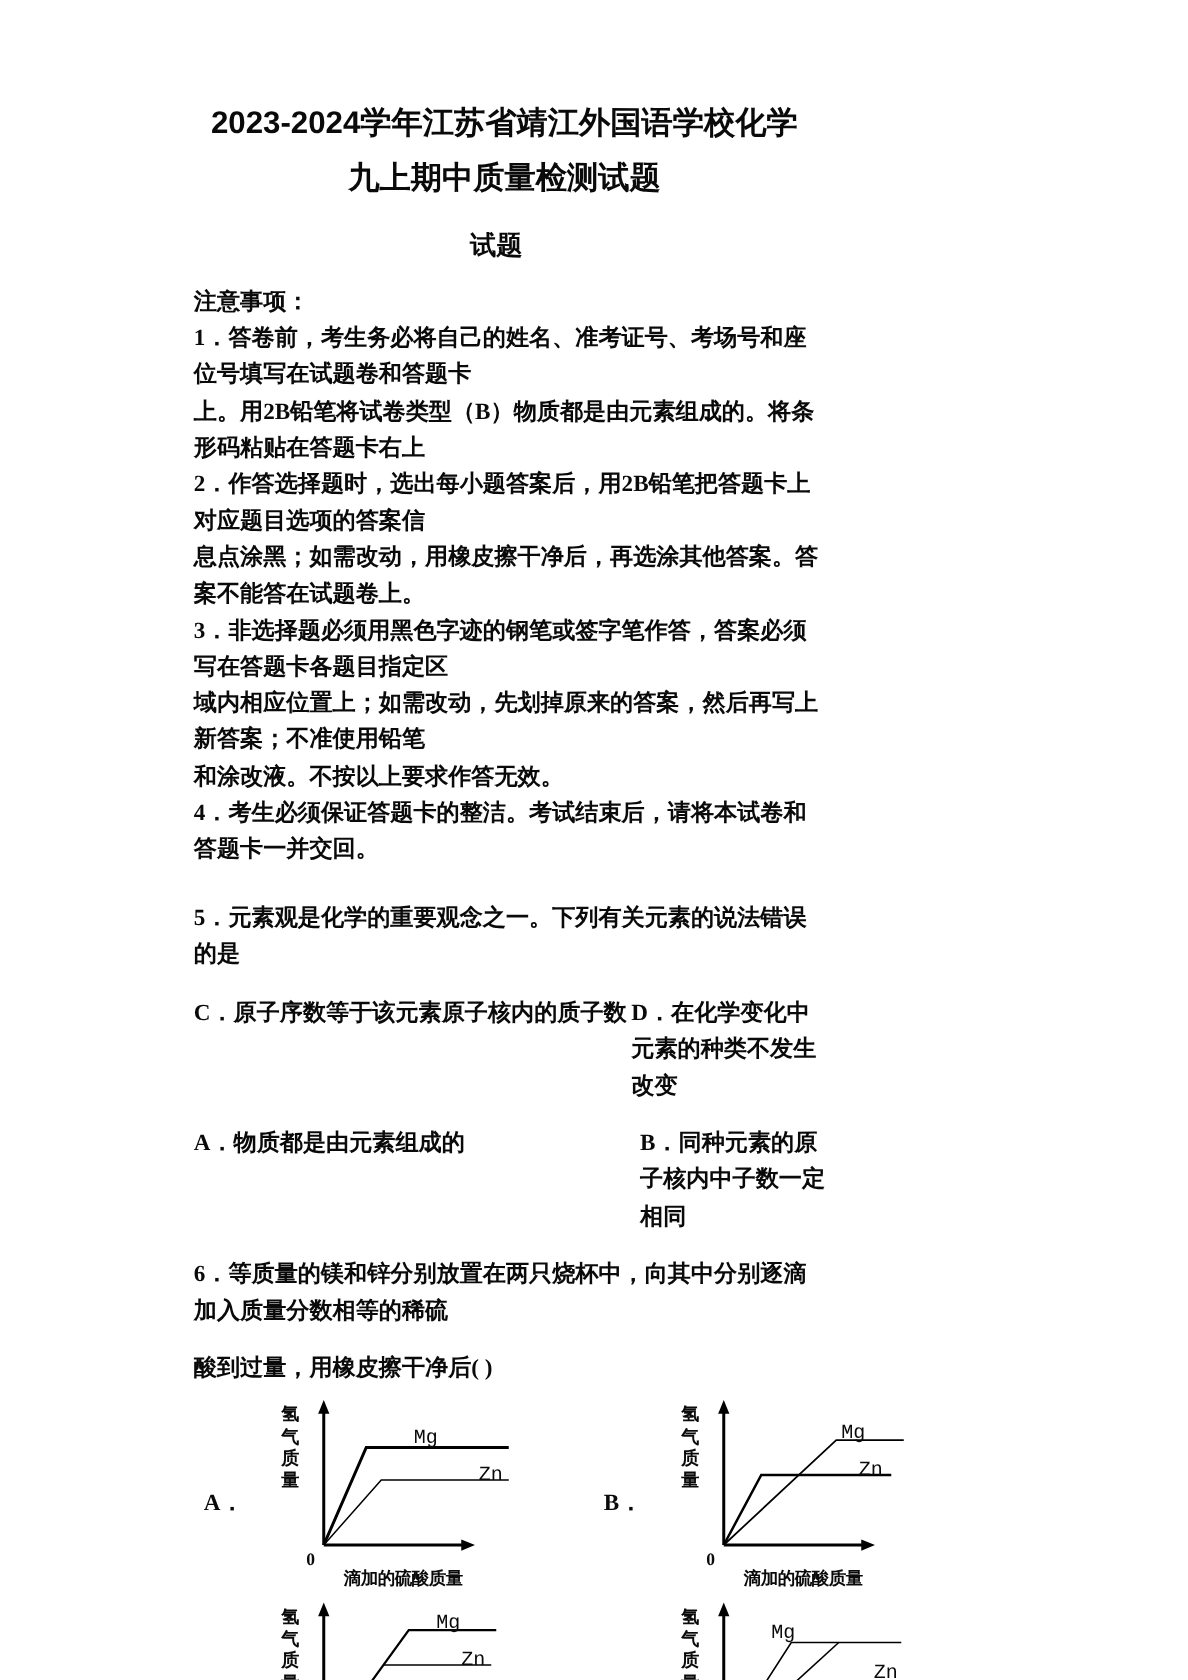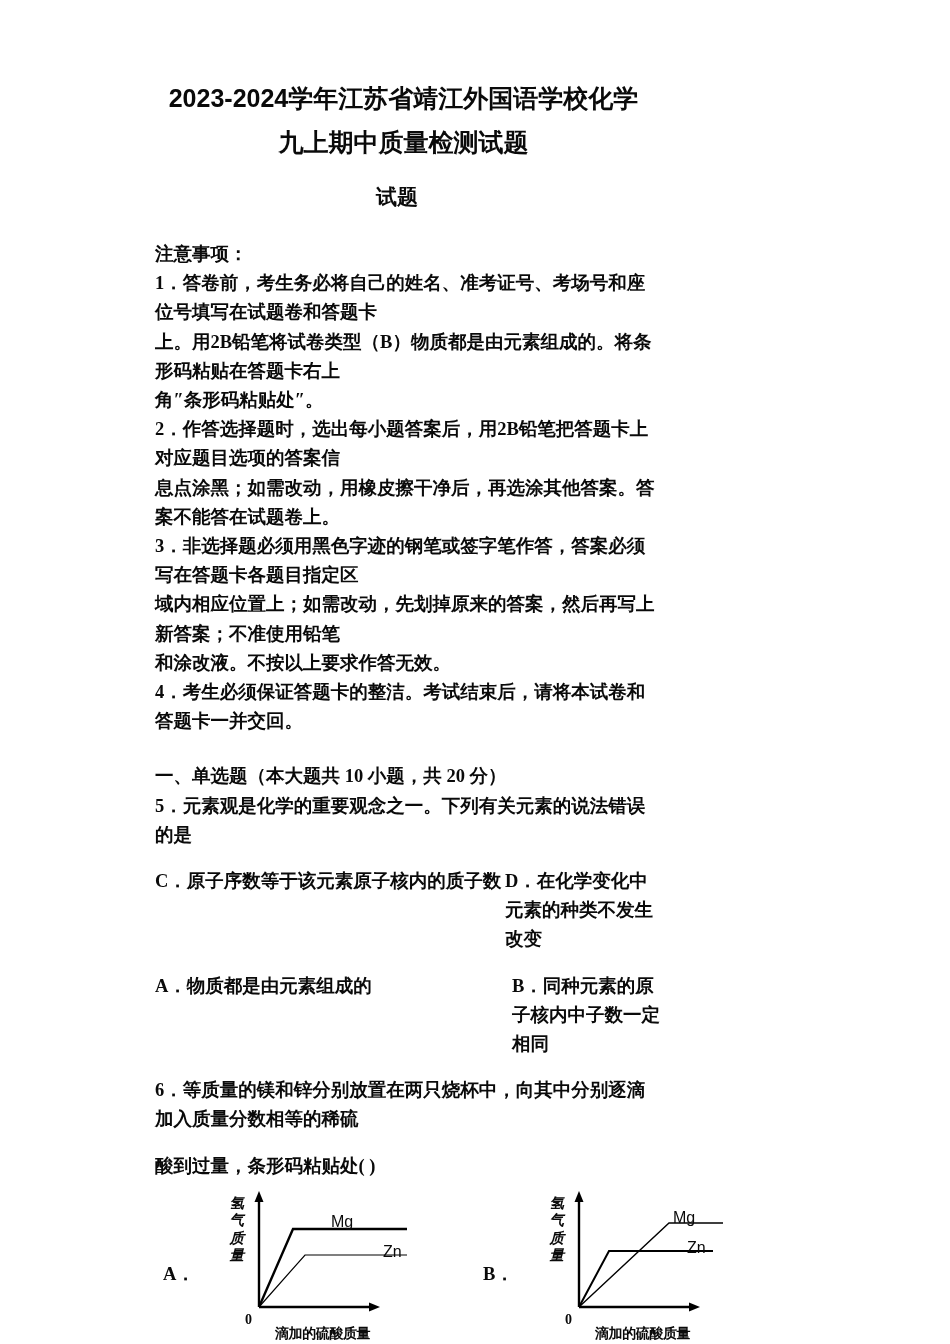--- a/index.html
+++ b/index.html
@@ -40,21 +40,21 @@
     text-align: center;
     margin: 18px 0 0 0;
   }
   .body-block {
     padding: 0 132px 0 155px;
     font-size: 18.5px;
     line-height: 29.2px;
     font-weight: bold;
   }
   .notice-head {
-    margin-top: 28px;
+    margin-top: 16px;
   }
   .notice-line {
     text-indent: 0;
   }
   .gap-md { height: 26px; }
   .section-head {
     margin: 0;
   }
   .q-line {
     margin: 0;
@@ -107,87 +107,84 @@
     height: 152px;
   }
   .vlabel {
     position: absolute;
     left: 0px;
     top: 2px;
     width: 19px;
     font-size: 14.5px;
     font-weight: bold;
     line-height: 17.5px;
-    text-align: right;
+    text-align: left;
     font-family: "Liberation Sans", "DejaVu Sans", sans-serif;
     letter-spacing: 0;
-    font-style: italic;
   }
   .vlabel span { display: block; }
   .zero {
     position: absolute;
     font-size: 14px;
     font-weight: bold;
     font-family: "Liberation Serif", "DejaVu Serif", serif;
   }
   .xlabel {
     position: absolute;
     font-size: 14px;
     font-weight: bold;
     font-family: "Liberation Sans", "DejaVu Sans", sans-serif;
     white-space: nowrap;
     letter-spacing: -0.4px;
   }
   .series-label {
     position: absolute;
     font-size: 16px;
-    font-family: Liberation Sans, sans-serif;
+    font-family: Liberation Mono, monospace;
     font-weight: normal;
     white-space: nowrap;
   }
   svg { display: block; }
 </style>
 </head>
 <body>
 
 <div class="page">
 
   <h1 class="doc-title">2023-2024学年江苏省靖江外国语学校化学九上期中质量检测试题</h1>
   <div class="doc-subtitle">试题</div>
 
   <div class="body-block">
 
     <div class="notice-head">注意事项：</div>
     <div class="notice-line">1．答卷前，考生务必将自己的姓名、准考证号、考场号和座位号填写在试题卷和答题卡</div>
     <div class="notice-line">上。用2B铅笔将试卷类型（B）物质都是由元素组成的。将条形码粘贴在答题卡右上</div>
-    <div class="notice-line">角″条形码粘贴处″。</div>
     <div class="notice-line">2．作答选择题时，选出每小题答案后，用2B铅笔把答题卡上对应题目选项的答案信</div>
     <div class="notice-line">息点涂黑；如需改动，用橡皮擦干净后，再选涂其他答案。答案不能答在试题卷上。</div>
     <div class="notice-line">3．非选择题必须用黑色字迹的钢笔或签字笔作答，答案必须写在答题卡各题目指定区</div>
     <div class="notice-line">域内相应位置上；如需改动，先划掉原来的答案，然后再写上新答案；不准使用铅笔</div>
     <div class="notice-line">和涂改液。不按以上要求作答无效。</div>
     <div class="notice-line">4．考生必须保证答题卡的整洁。考试结束后，请将本试卷和答题卡一并交回。</div>
 
     <div class="gap-md"></div>
 
-    <div class="section-head">一、单选题（本大题共 10 小题，共 20 分）</div>
 
     <div class="q-line">5．元素观是化学的重要观念之一。下列有关元素的说法错误的是</div>
 
     <div class="opt-row">
       <div class="opt-a narrow">C．原子序数等于该元素原子核内的质子数</div>
       <div class="opt-b">D．在化学变化中元素的种类不发生改变</div>
     </div>
     <div class="opt-row">
       <div class="opt-a">A．物质都是由元素组成的</div>
       <div class="opt-b">B．同种元素的原子核内中子数一定相同</div>
     </div>
 
     <div class="q-line q-spaced">6．等质量的镁和锌分别放置在两只烧杯中，向其中分别逐滴加入质量分数相等的稀硫</div>
-    <div class="q-line q-spaced">酸到过量，条形码粘贴处( )</div>
+    <div class="q-line q-spaced">酸到过量，用橡皮擦干净后( )</div>
 
     <div class="graph-grid">
 
       <div class="graph-row">
 
         <div class="graph-cell left">
           <div class="opt-letter">A．</div>
           <div class="graph-box">
             <div class="vlabel" style="left:28px; top:6px;">
               <span>氢气质量</span>

